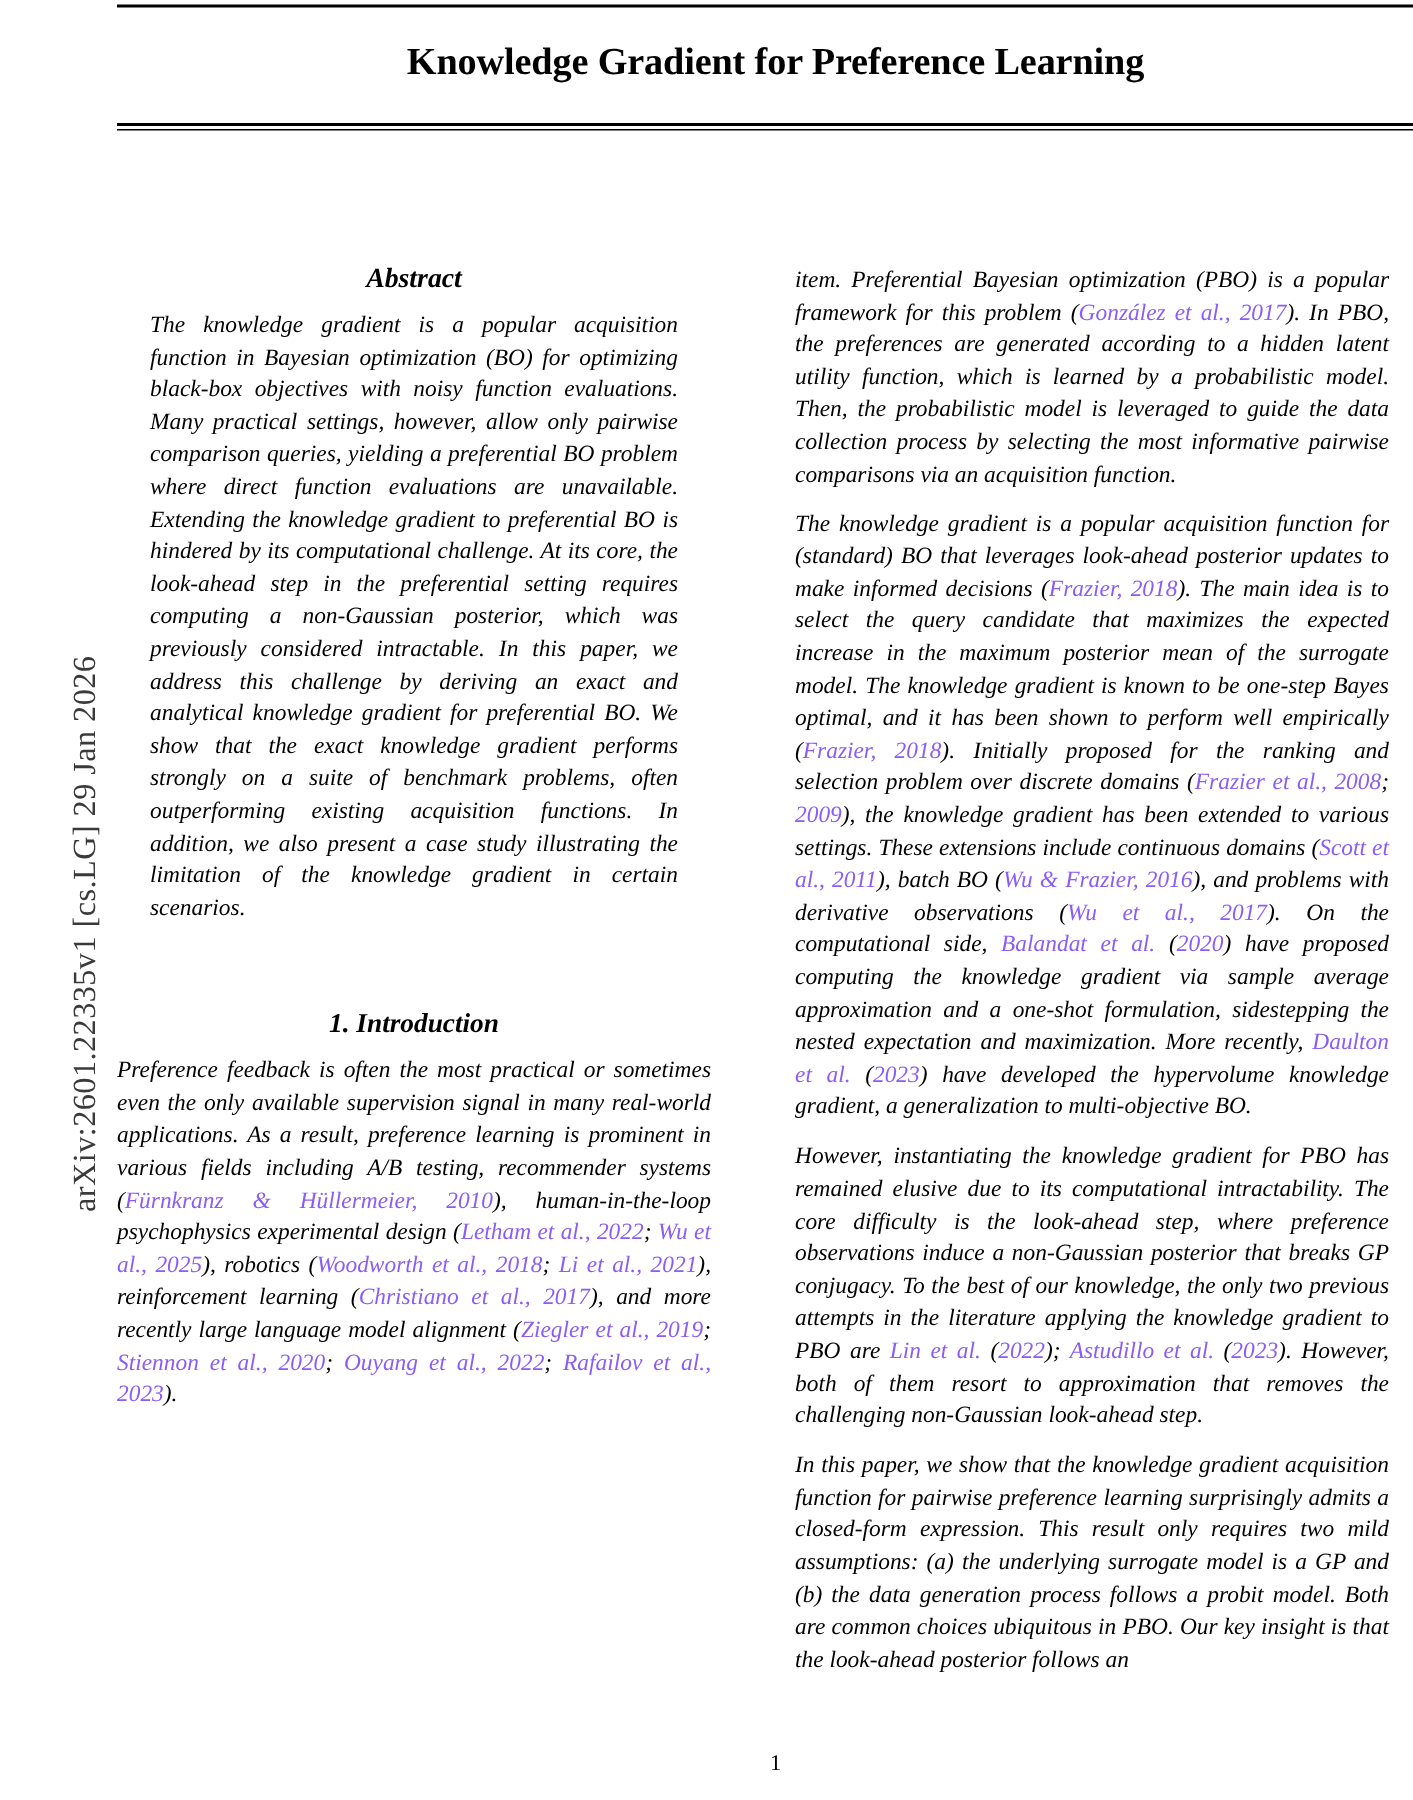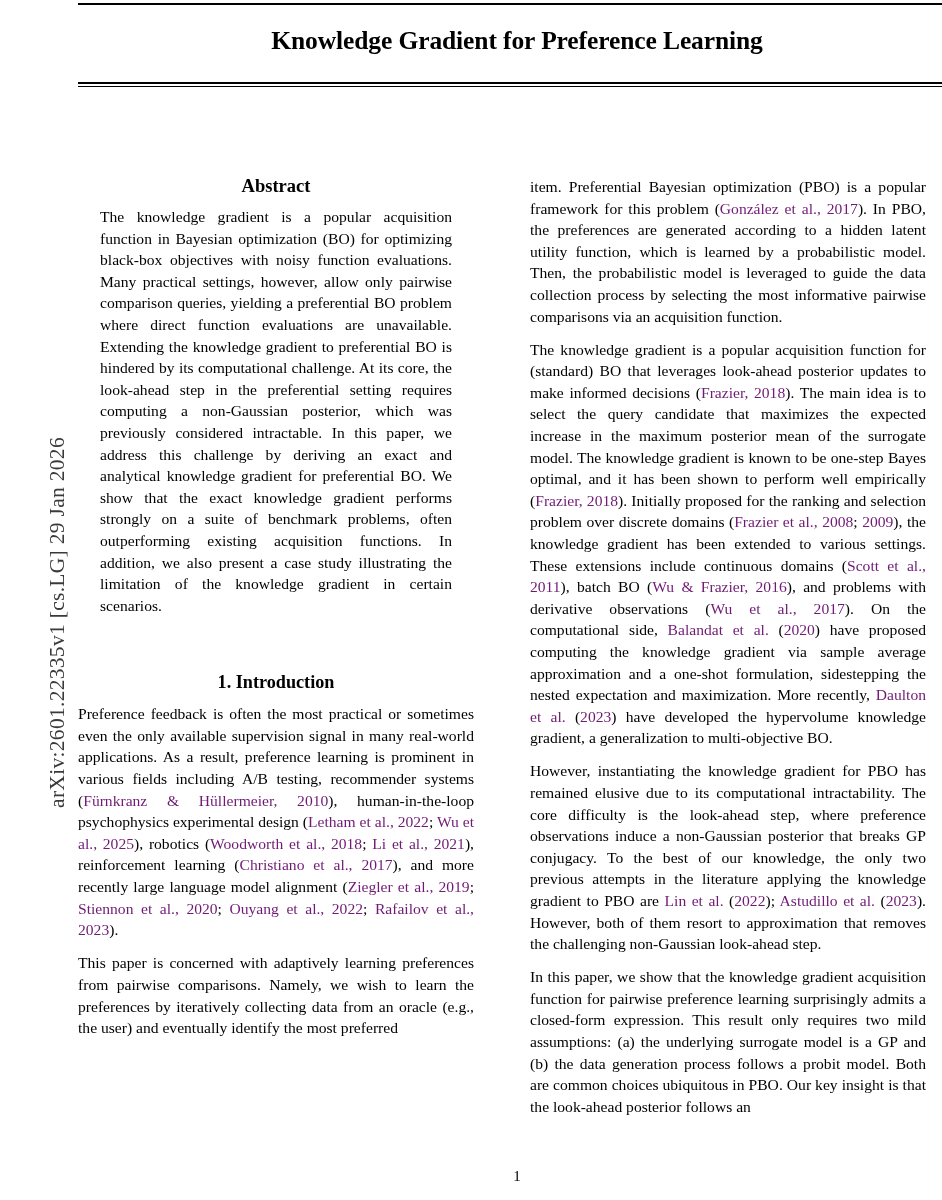--- a/index.html
+++ b/index.html
@@ -90,20 +90,21 @@
   .columns {
     position: absolute;
     left: 0;
     top: 176px;
     width: 878px;
   }
   .col {
     position: absolute;
     top: 0;
     width: 396px;
+    font-style: italic;
   }
   .col-left  { left: 0; }
   .col-right { left: 452px; }
 
   .abstract-heading {
     text-align: center;
     font-size: 18.5px;
     font-weight: bold;
     margin: 0 0 9px 0;
   }
@@ -129,21 +130,21 @@
   p.para {
     margin: 0 0 11.5px 0;
     font-size: 15.6px;
     line-height: 1.385;
     text-align: justify;
     text-justify: inter-word;
     hyphens: manual;
   }
   p.para.last { margin-bottom: 0; }
 
-  .cite { color: #701a75; }
+  .cite { color: #8b5cf6; }
 
   .page-number {
     position: absolute;
     left: 0;
     top: 1168px;
     width: 878px;
     text-align: center;
     font-size: 15px;
   }
 </style>
@@ -167,21 +168,20 @@
 
       <div class="abstract-heading">Abstract</div>
       <div class="abstract-body">The knowledge gradient is a popular acquisition function in Bayesian optimization (BO) for optimizing black-box objectives with noisy function evaluations. Many practical settings, however, allow only pairwise comparison queries, yielding a preferential BO problem where direct function evaluations are unavailable. Extending the knowledge gradient to preferential BO is hindered by its computational challenge. At its core, the look-ahead step in the preferential setting requires computing a non-Gaussian posterior, which was previously considered intractable. In this paper, we address this challenge by deriving an exact and analytical knowledge gradient for preferential BO. We show that the exact knowledge gradient performs strongly on a suite of benchmark problems, often outperforming existing acquisition functions. In addition, we also present a case study illustrating the limitation of the knowledge gradient in certain scenarios.</div>
 
       <div class="sec-gap"></div>
 
       <div class="section-heading">1. Introduction</div>
 
       <p class="para"><span>Preference feedback is often the most practical or sometimes even the only available supervision signal in many real-world applications. As a result, preference learning is prominent in various fields including A/B testing, recommender systems (</span><span class="cite">Fürnkranz &amp; Hüllermeier, 2010</span><span>), human-in-the-loop psychophysics experimental design (</span><span class="cite">Letham et al., 2022</span><span>; </span><span class="cite">Wu et al., 2025</span><span>), robotics (</span><span class="cite">Woodworth et al., 2018</span><span>; </span><span class="cite">Li et al., 2021</span><span>), reinforcement learning (</span><span class="cite">Christiano et al., 2017</span><span>), and more recently large language model alignment (</span><span class="cite">Ziegler et al., 2019</span><span>; </span><span class="cite">Stiennon et al., 2020</span><span>; </span><span class="cite">Ouyang et al., 2022</span><span>; </span><span class="cite">Rafailov et al., 2023</span><span>).</span></p>
 
-      <p class="para last">This paper is concerned with adaptively learning preferences from pairwise comparisons. Namely, we wish to learn the preferences by iteratively collecting data from an oracle (e.g., the user) and eventually identify the most preferred</p>
 
     </div>
 
     <div class="col col-right">
 
       <p class="para"><span>item. Preferential Bayesian optimization (PBO) is a popular framework for this problem (</span><span class="cite">González et al., 2017</span><span>). In PBO, the preferences are generated according to a hidden latent utility function, which is learned by a probabilistic model. Then, the probabilistic model is leveraged to guide the data collection process by selecting the most informative pairwise comparisons via an acquisition function.</span></p>
 
       <p class="para"><span>The knowledge gradient is a popular acquisition function for (standard) BO that leverages look-ahead posterior updates to make informed decisions (</span><span class="cite">Frazier, 2018</span><span>). The main idea is to select the query candidate that maximizes the expected increase in the maximum posterior mean of the surrogate model. The knowledge gradient is known to be one-step Bayes optimal, and it has been shown to perform well empirically (</span><span class="cite">Frazier, 2018</span><span>). Initially proposed for the ranking and selection problem over discrete domains (</span><span class="cite">Frazier et al., 2008</span><span>; </span><span class="cite">2009</span><span>), the knowledge gradient has been extended to various settings. These extensions include continuous domains (</span><span class="cite">Scott et al., 2011</span><span>), batch BO (</span><span class="cite">Wu &amp; Frazier, 2016</span><span>), and problems with derivative observations (</span><span class="cite">Wu et al., 2017</span><span>). On the computational side, </span><span class="cite">Balandat et al.</span><span> (</span><span class="cite">2020</span><span>) have proposed computing the knowledge gradient via sample average approximation and a one-shot formulation, sidestepping the nested expectation and maximization. More recently, </span><span class="cite">Daulton et al.</span><span> (</span><span class="cite">2023</span><span>) have developed the hypervolume knowledge gradient, a generalization to multi-objective BO.</span></p>
 
       <p class="para"><span>However, instantiating the knowledge gradient for PBO has remained elusive due to its computational intractability. The core difficulty is the look-ahead step, where preference observations induce a non-Gaussian posterior that breaks GP conjugacy. To the best of our knowledge, the only two previous attempts in the literature applying the knowledge gradient to PBO are </span><span class="cite">Lin et al.</span><span> (</span><span class="cite">2022</span><span>); </span><span class="cite">Astudillo et al.</span><span> (</span><span class="cite">2023</span><span>). However, both of them resort to approximation that removes the challenging non-Gaussian look-ahead step.</span></p>

